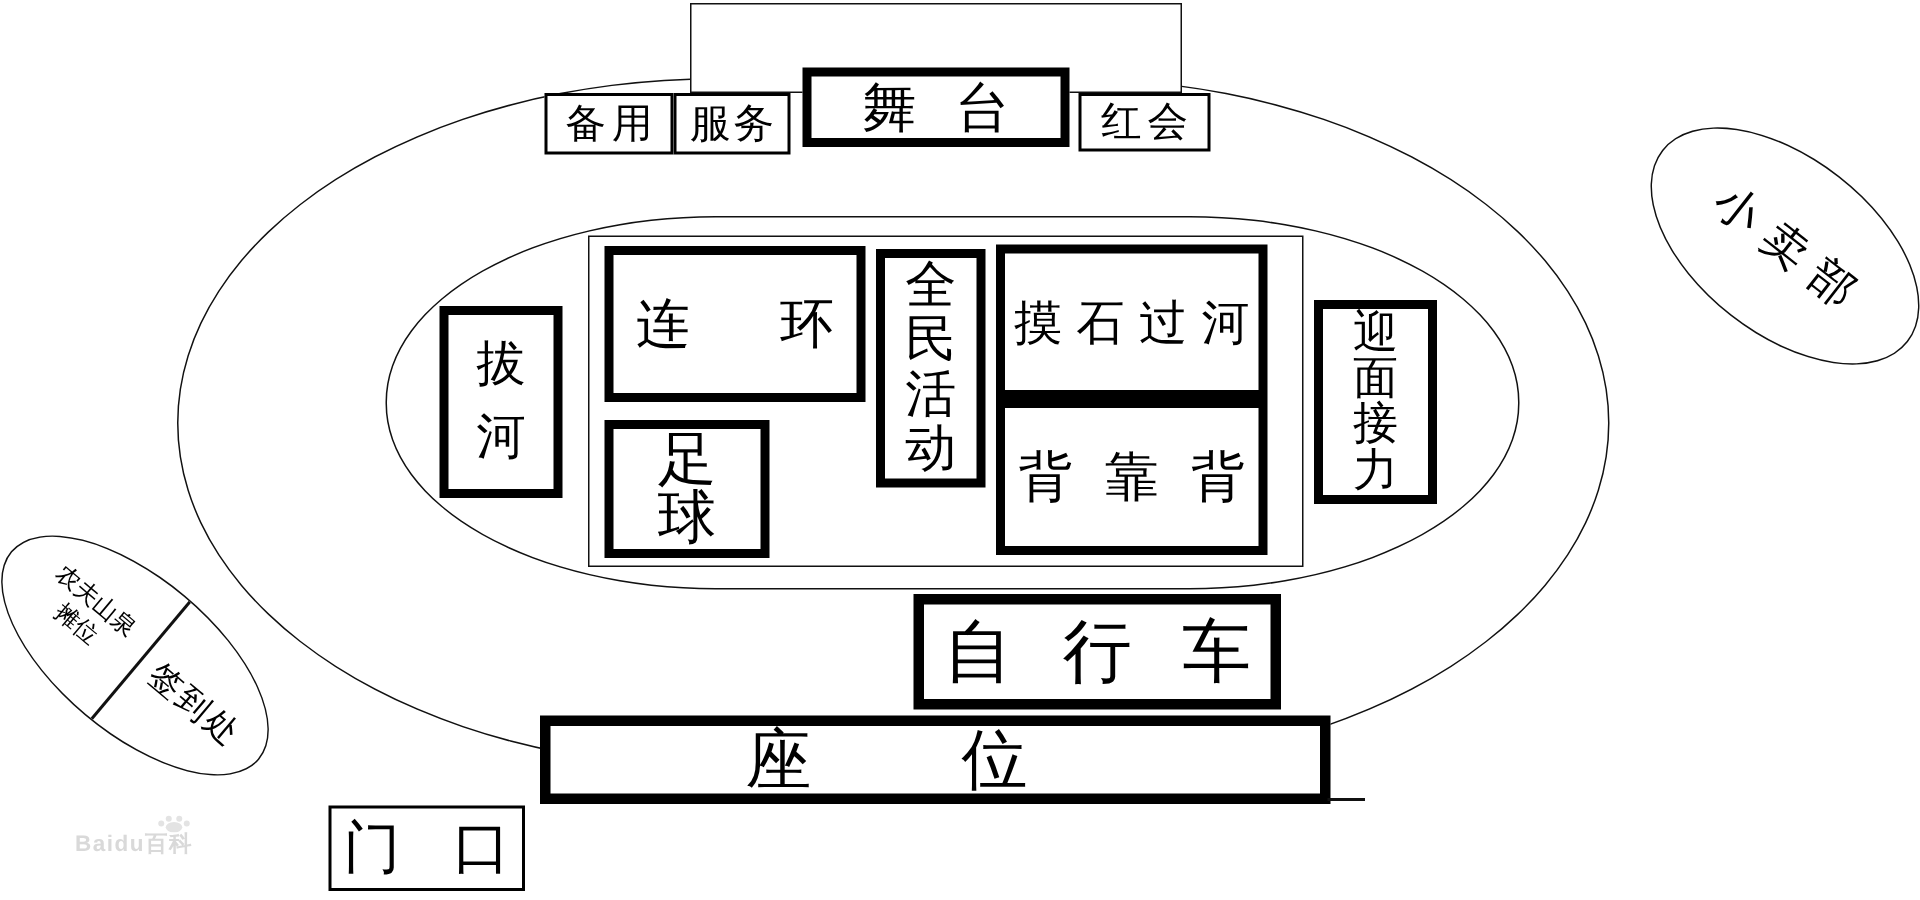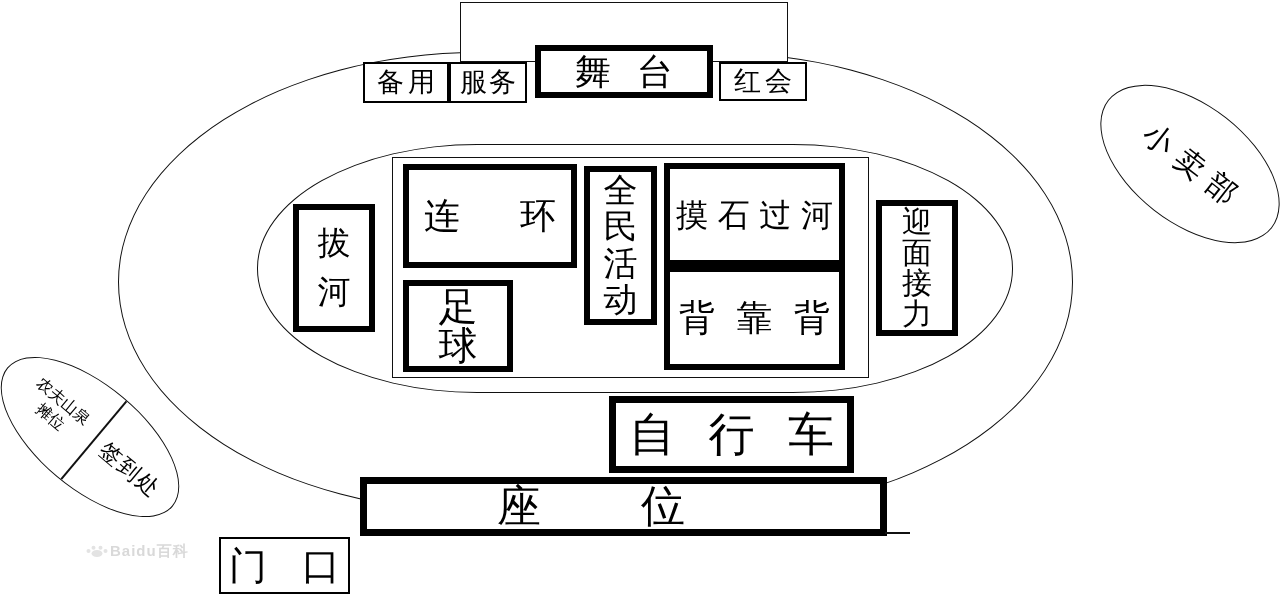--- a/index.html
+++ b/index.html
@@ -75,21 +75,21 @@
     overflow:hidden; display:flex; z-index:3; background:#fff;
   }
   .booth-a { width:53%; height:100%; border-right:2px solid #111;
              display:flex; flex-direction:column; align-items:center; justify-content:center;
              gap:2px; padding-left:16px; font-size:16px; line-height:1.1; }
   .booth-b { flex:1; display:flex; align-items:center; justify-content:center;
              font-size:22px; letter-spacing:2px; padding-right:10px; }
 
   
   .watermark { position:absolute; left:50px; top:543px; z-index:5;
-               display:flex; flex-direction:row; align-items:center;
+               display:flex; flex-direction:column; align-items:flex-end;
                font-family:"Liberation Sans","DejaVu Sans",sans-serif; }
   .watermark svg { margin-left:34px; display:block; }
   .wm-text { font-size:15px; font-weight:bold; color:#d9d9d9; letter-spacing:1px; line-height:1; }
 </style>
 </head>
 <body>
 
 <div id="scene">
 
   <div class="track outer-track"></div>

